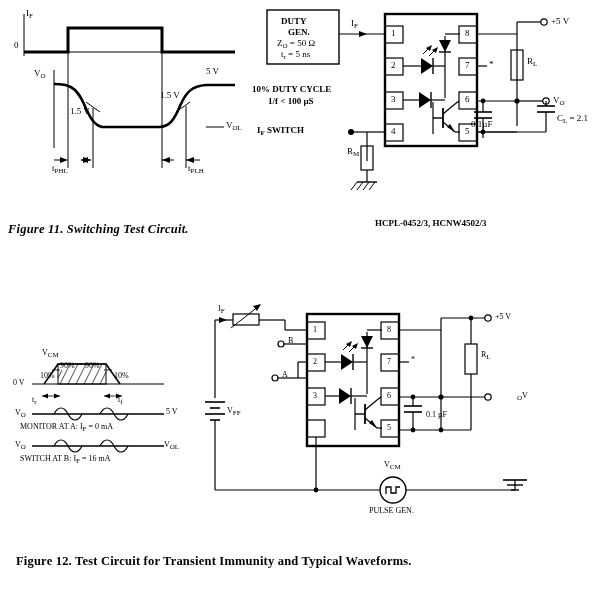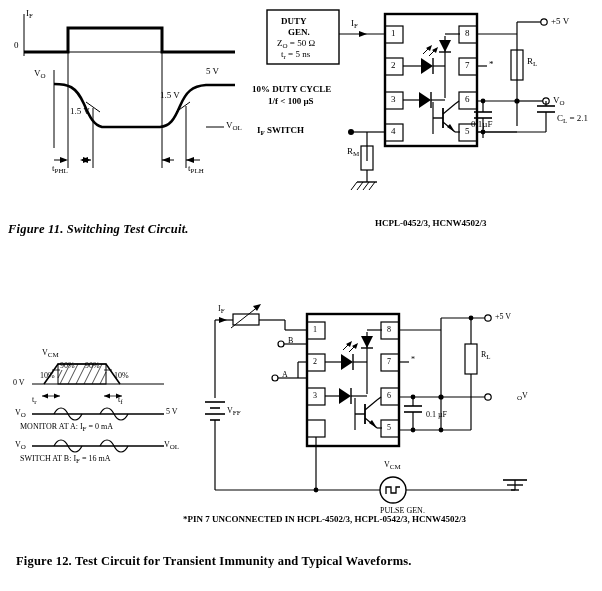--- a/index.html
+++ b/index.html
@@ -339,29 +339,28 @@
     <circle cx="228" cy="138" r="2.4" fill="#000"></circle>
     <circle cx="256" cy="138" r="2.4" fill="#000"></circle>
 
     <line x1="214" y1="70" x2="224" y2="70" stroke="#000" stroke-width="1.2"></line>
   </svg>
   <div class="abs lbl-sm" style="left:33px;top:12px;"><span>I</span><span class="sub">F</span></div>
   <div class="abs lbl-sm" style="left:103px;top:44px;">B</div>
   <div class="abs lbl-sm" style="left:97px;top:78px;">A</div>
   <div class="abs lbl-sm" style="left:42px;top:114px;"><span>V</span><span class="sub">FF</span></div>
   <div class="abs lbl-sm" style="left:199px;top:168px;"><span>V</span><span class="sub">CM</span></div>
-  <div class="abs lbl-sm" style="left:195px;top:214px;">PULSE GEN.</div>
+  <div class="abs lbl-sm" style="left:184px;top:214px;">PULSE GEN.</div>
   <div class="abs lbl-sm" style="left:128px;top:33px;">1</div>
   <div class="abs lbl-sm" style="left:128px;top:65px;">2</div>
   <div class="abs lbl-sm" style="left:128px;top:99px;">3</div>
   <div class="abs lbl-sm" style="left:202px;top:33px;">8</div>
   <div class="abs lbl-sm" style="left:202px;top:65px;">7</div>
   <div class="abs lbl-sm" style="left:202px;top:99px;">6</div>
   <div class="abs lbl-sm" style="left:202px;top:131px;">5</div>
   <div class="abs lbl-sm" style="left:226px;top:63px;">*</div>
   <div class="abs lbl-sm" style="left:310px;top:20px;">+5 V</div>
   <div class="abs lbl-sm" style="left:296px;top:58px;"><span>R</span><span class="sub">L</span></div>
   <div class="abs lbl-sm" style="left:241px;top:118px;">0.1 µF</div>
   <div class="abs lbl-sm" style="left:310px;top:99px;margin-left:22px;"><span></span><span class="sub">O</span><span>V</span></div>
-  <div class="abs lbl-b" style="left:-2px;top:222px;">*PIN 7 UNCONNECTED IN HCPL-4502/3, HCPL-0542/3, HCNW4502/3</div>
 </div>
 
 <div class="abs cap" style="left:16px;top:554px;">Figure 12. Test Circuit for Transient Immunity and Typical Waveforms.</div>
 
 </body></html>

